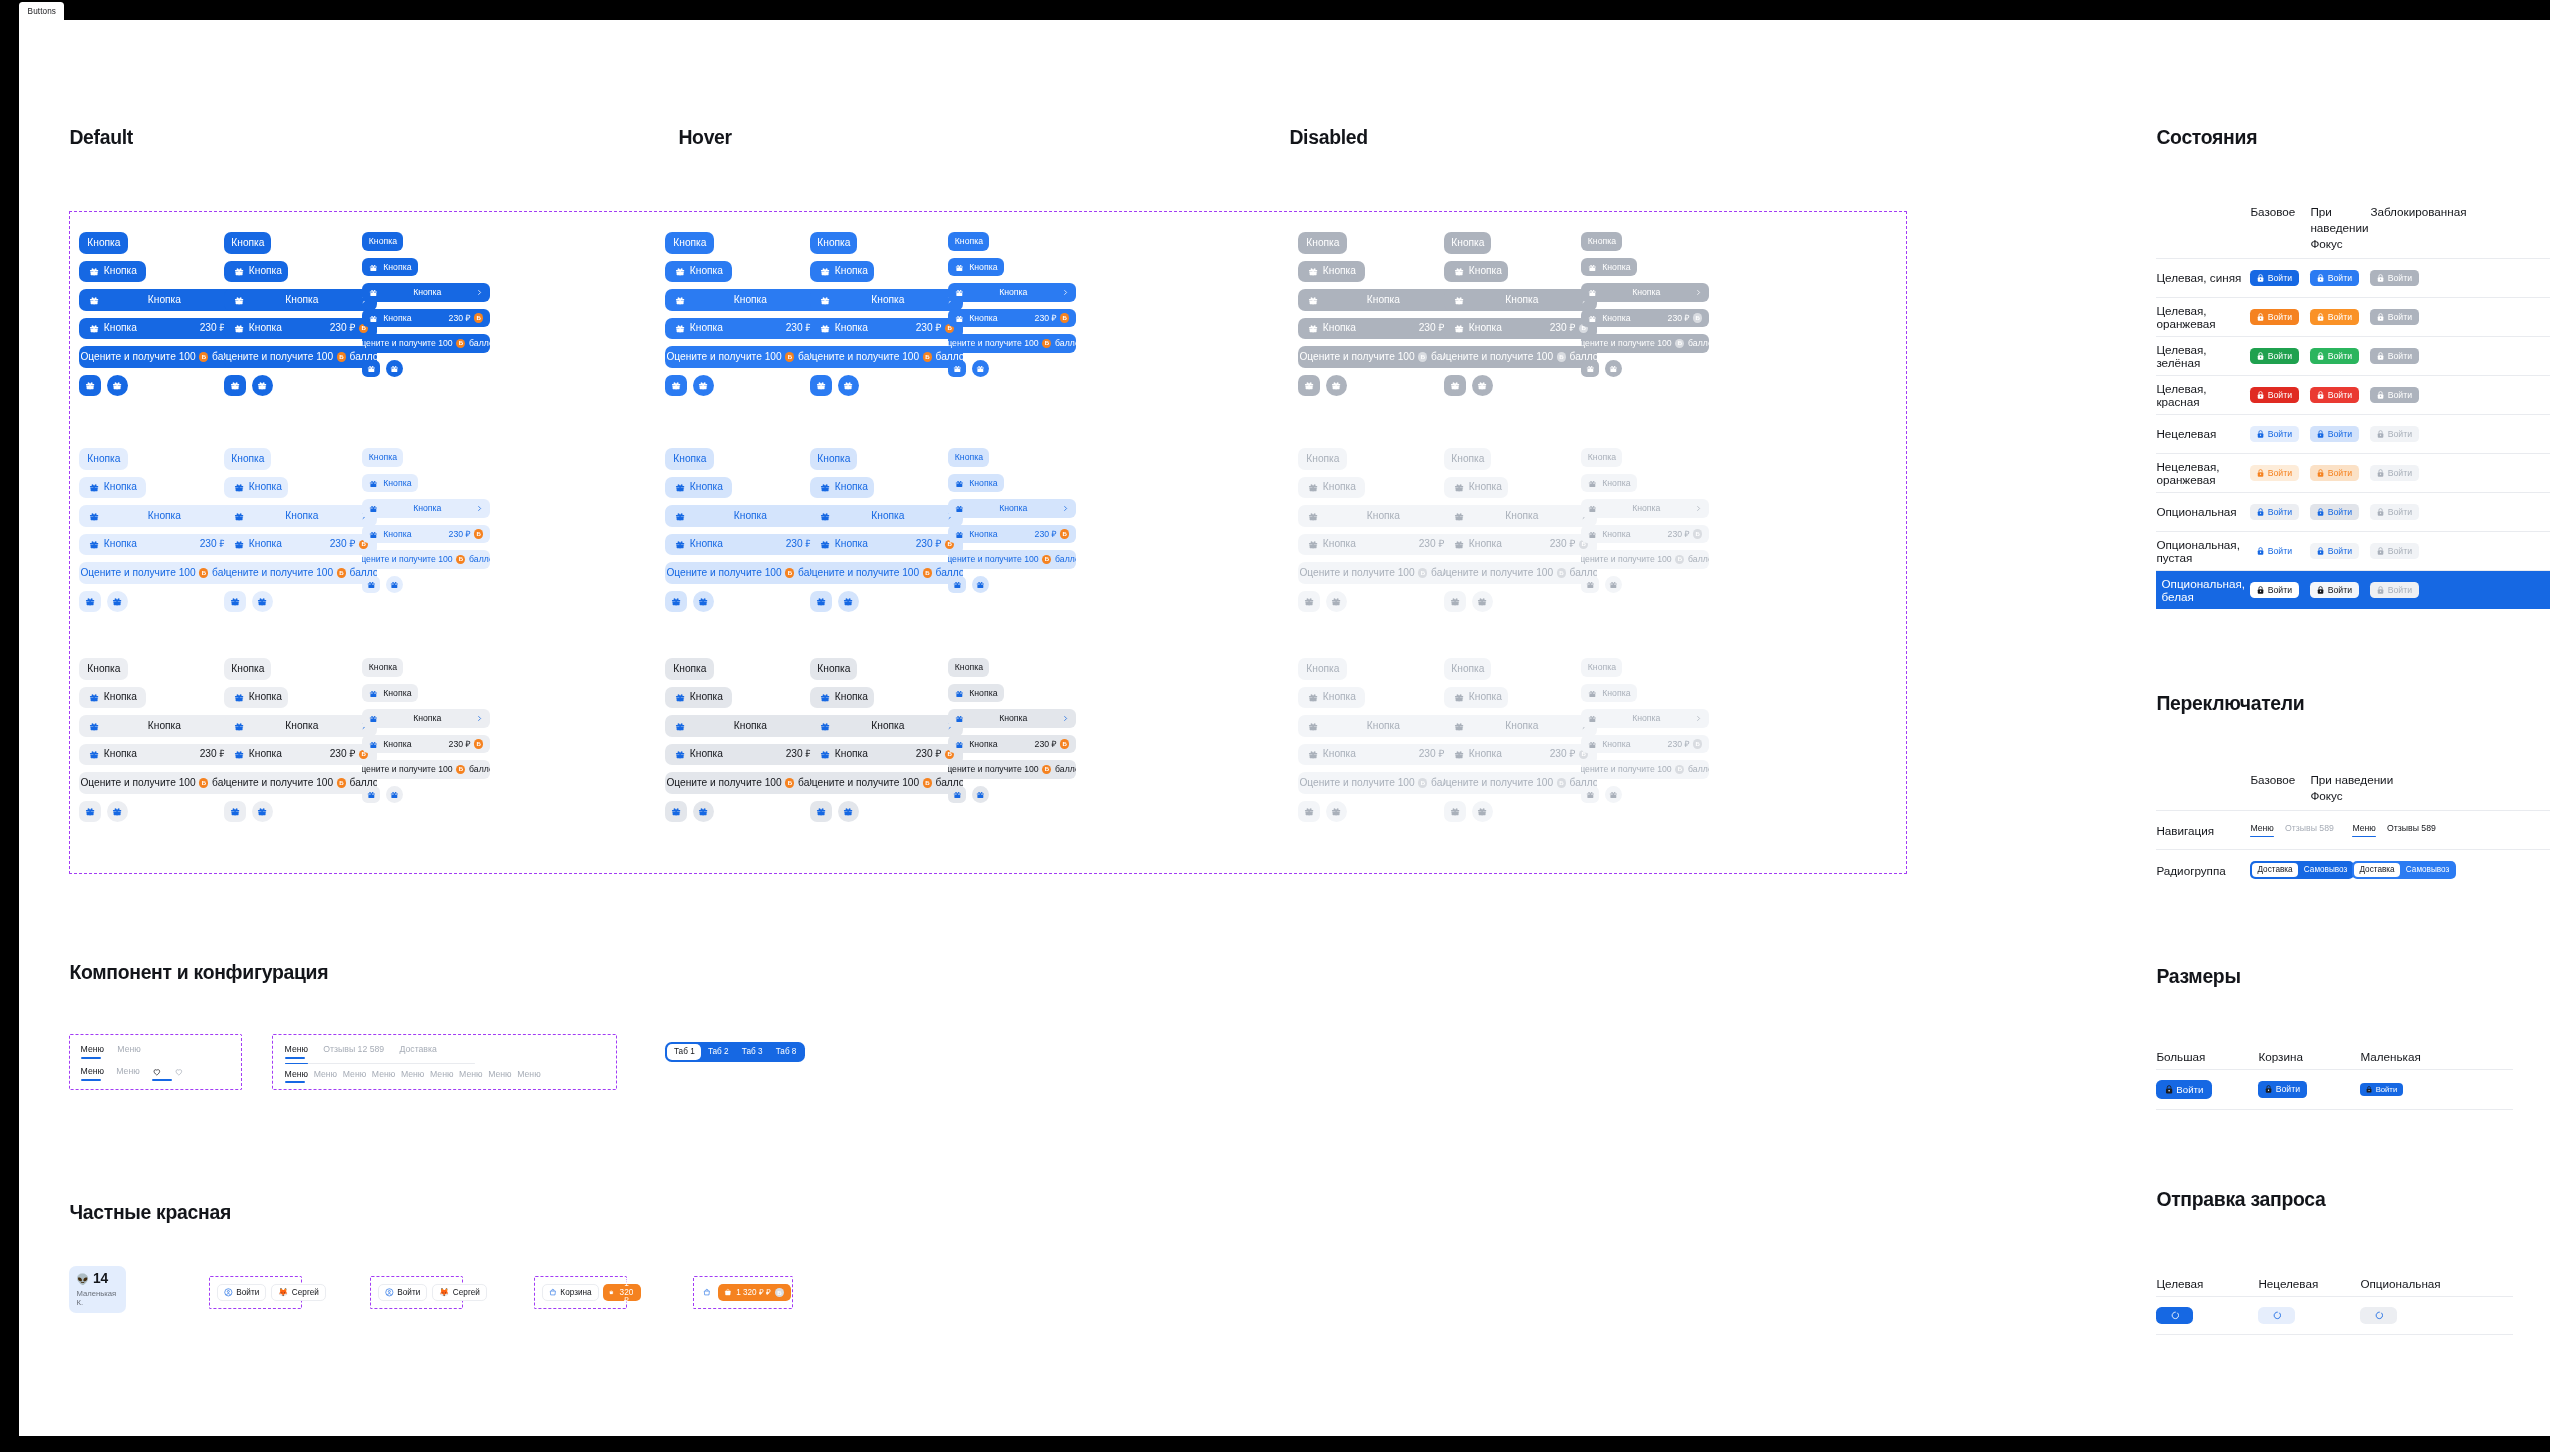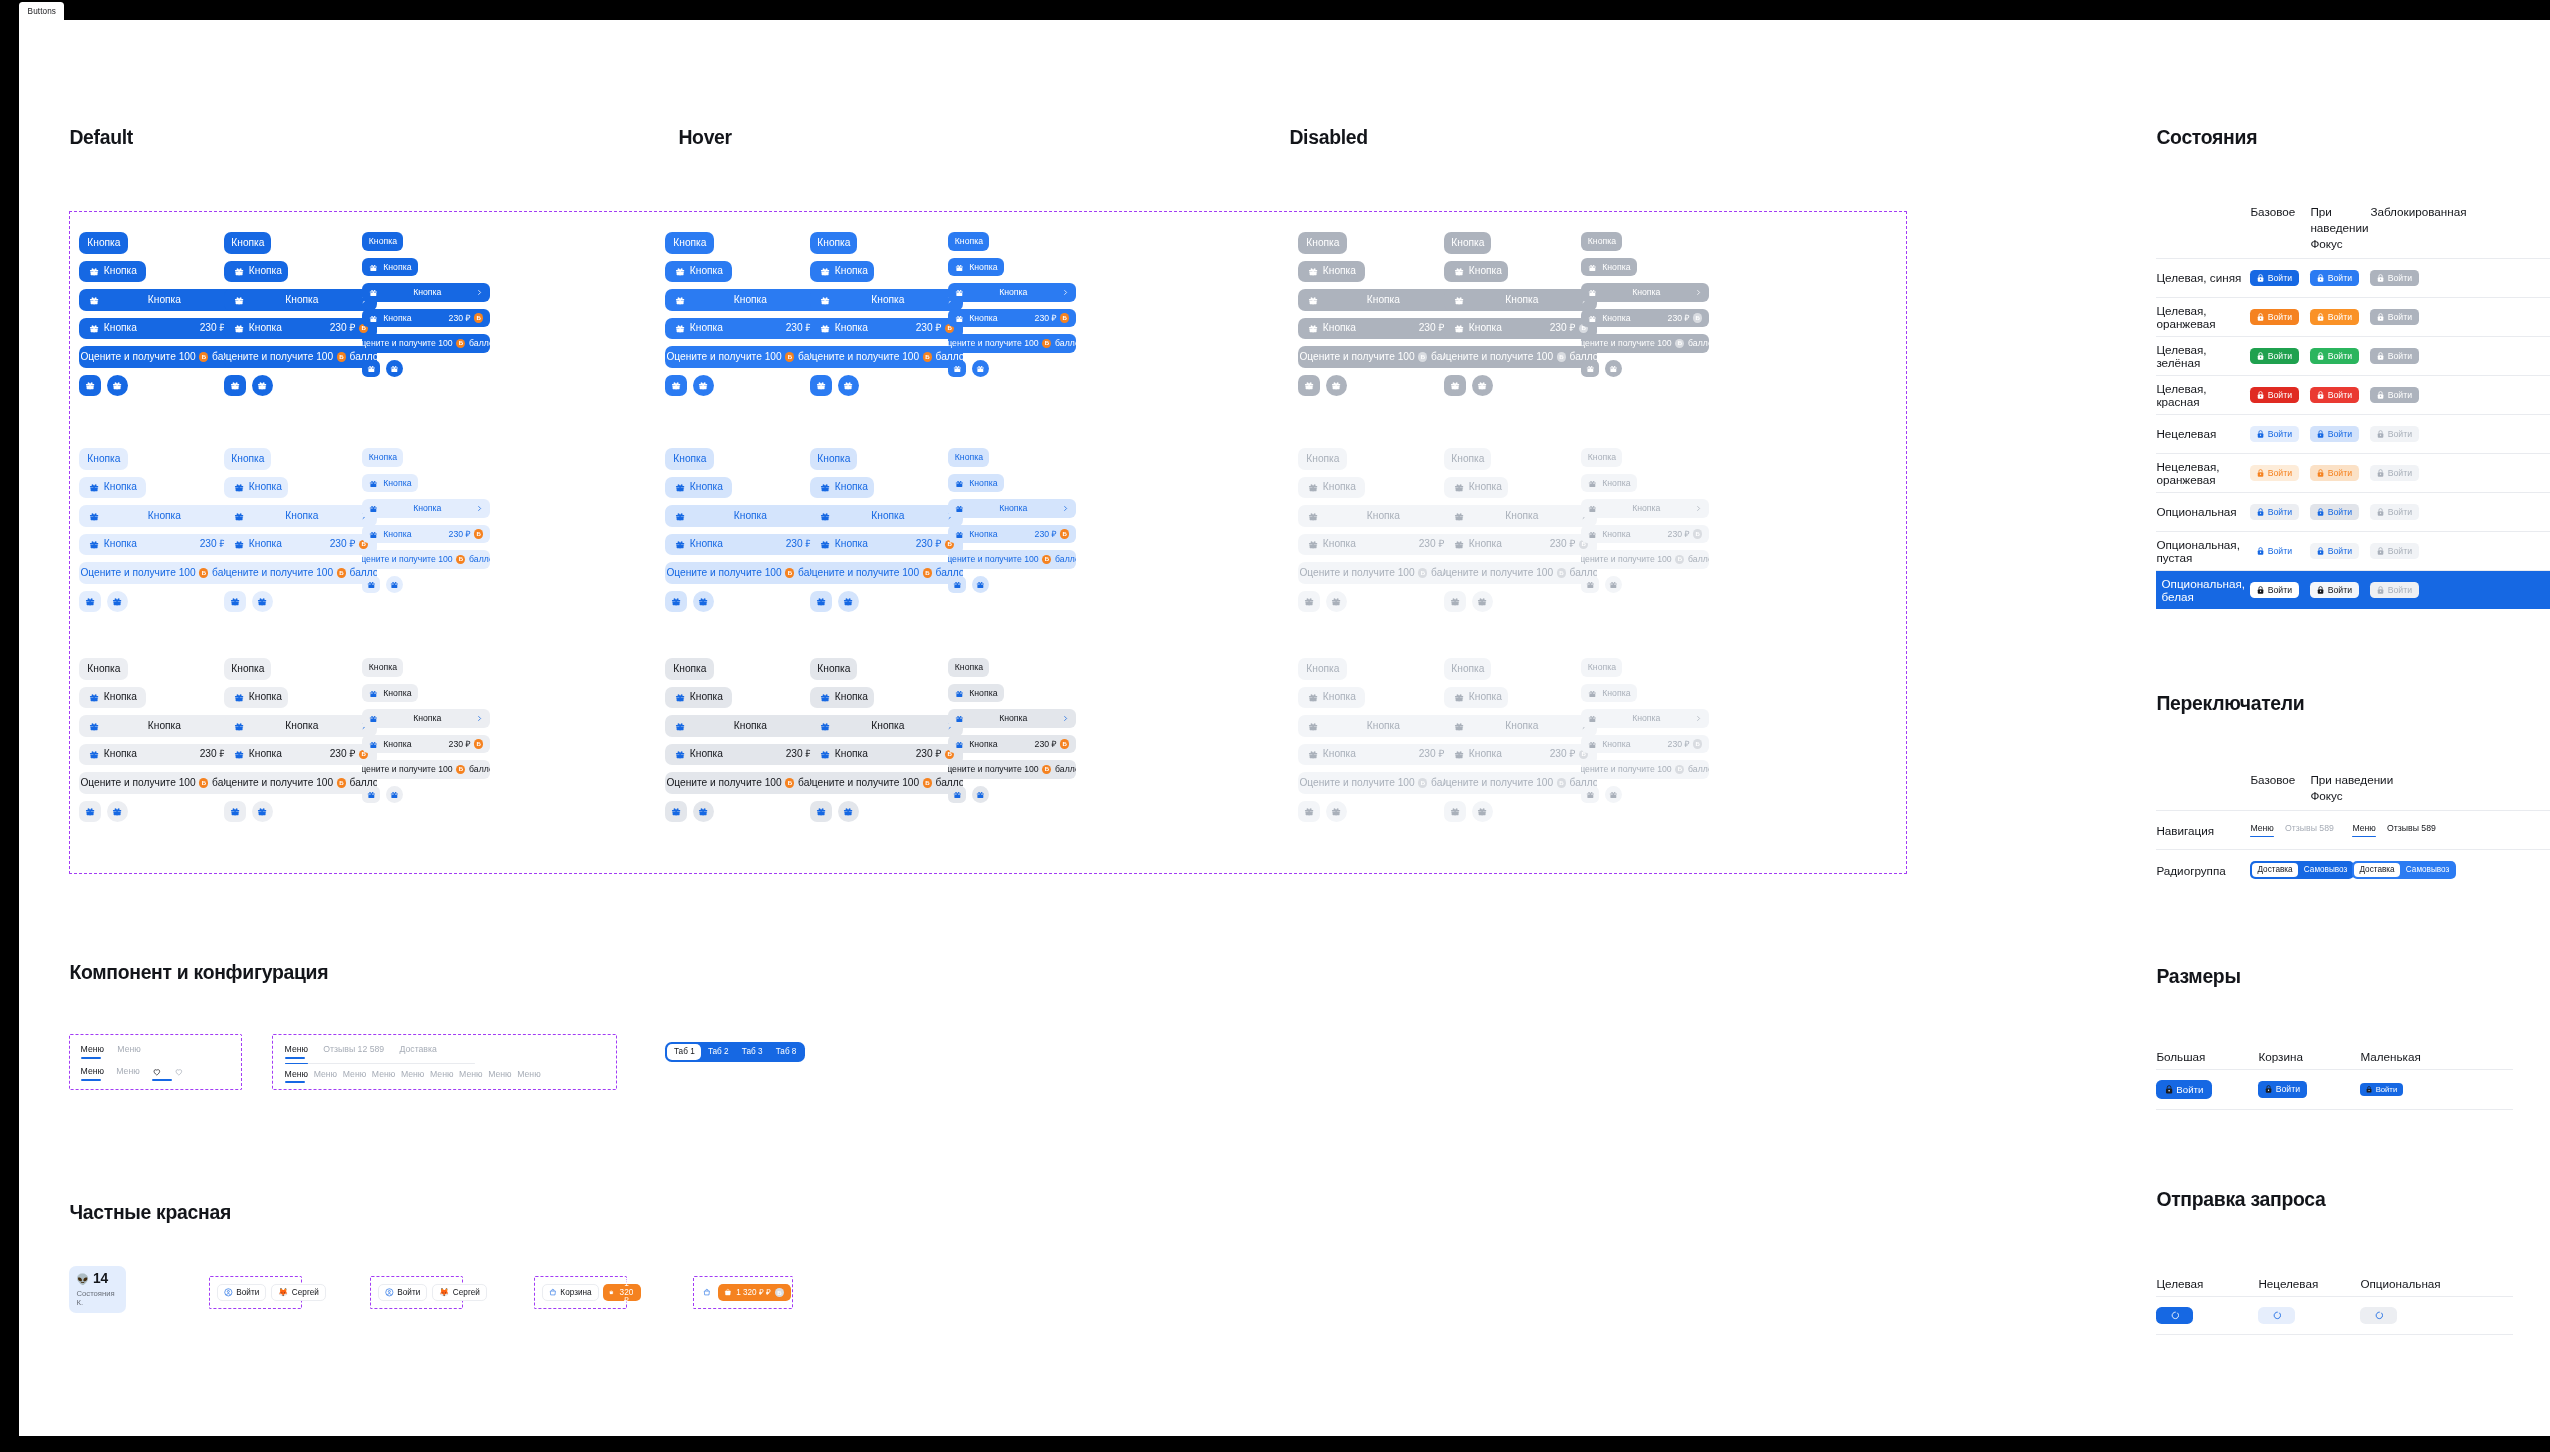--- a/index.html
+++ b/index.html
@@ -2373,21 +2373,21 @@
       <div class="tp">Таб 2</div>
       <div class="tp">Таб 3</div>
       <div class="tp">Таб 8</div>
     </div>
 
     <div class="avatarcard" style="left:50px;top:1246px;">
       <div class="top">
         <span class="emoji">👽</span>
         <span class="num">14</span>
       </div>
-      <div class="nm">Состояния К.</div>
+      <div class="nm">Маленькая К.</div>
     </div>
 
     <div class="cfgbox" style="left:190px;top:1256px;width:93px;height:33px;">
       <div style="position:absolute;left:6.6px;top:6.6px;display:flex;gap:4.6px;">
         <button class="wbtn">
           <svg class="usr" viewBox="0 0 24 24" fill="none" stroke="#1668e3" stroke-width="1.8">
               <circle cx="12" cy="12" r="10"></circle>
               <circle cx="12" cy="9.5" r="2.8"></circle>
               <path d="M6.5 19a6 6 0 0 1 11 0"></path>
             </svg>

